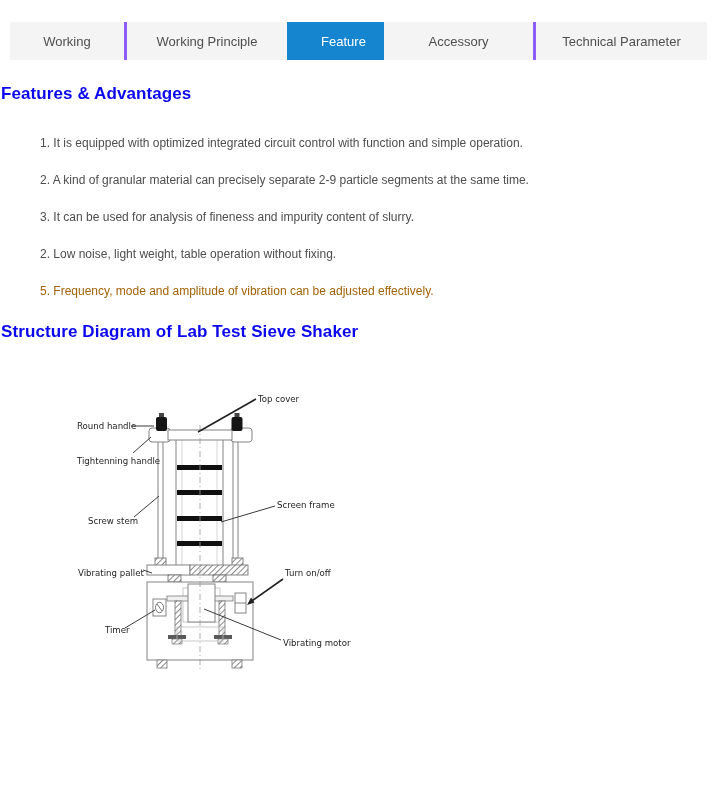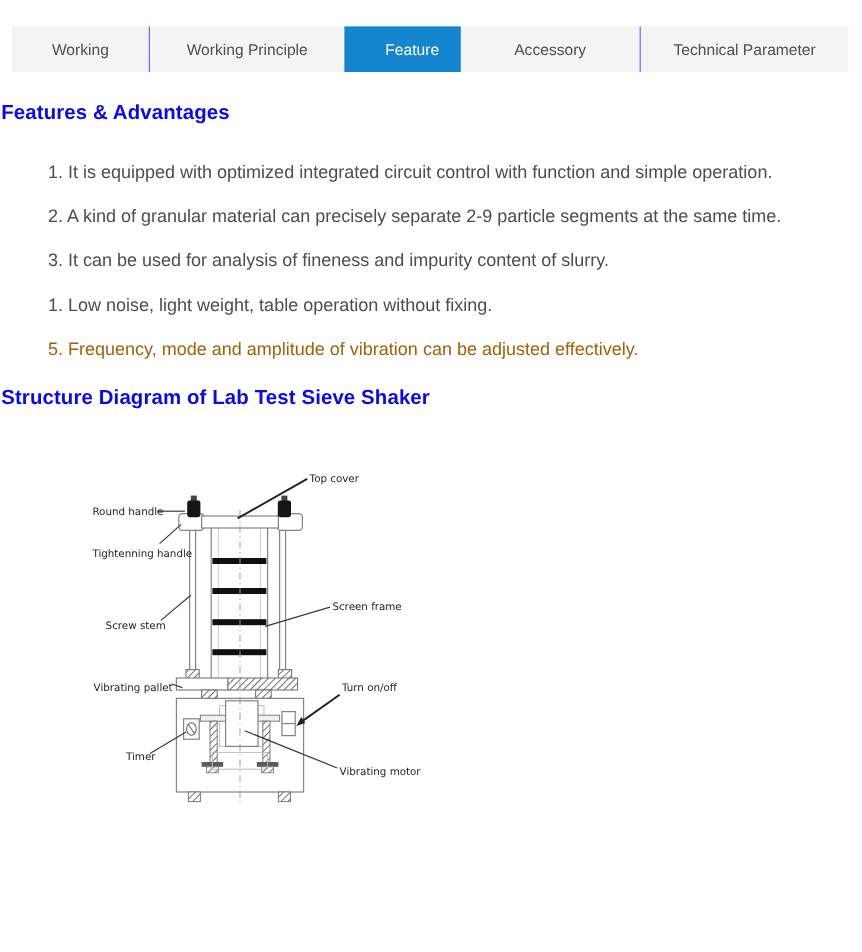--- a/index.html
+++ b/index.html
@@ -11,36 +11,36 @@
   }
   .tabbar {
     display:flex; margin:22px 11px 0 10px; height:38px;
     background:var(--tab_bg);
   }
   .tab {
     display:flex; align-items:center; justify-content:center;
     font-size:13px; color:var(--tab_text); cursor:pointer;
     flex:0 0 auto; height:100%;
   }
-  .tab + .tab { border-left:1px solid #8b5cf6; }
+  .tab + .tab { border-left:3px solid #8b5cf6; }
   .tab.active { background:var(--accent_blue); color:#fff; border-left:none; }
   .tab.active + .tab { border-left:none; }
   .t-overview { width:114px; }
   .t-working  { width:163px; }
   .t-feature  { width:97px;padding-left:16px; }
   .t-technical{ width:174px; }
   .t-accessory{ width:149px; }
 
   h2.section-title {
     font-size:17px; font-weight:bold; color:var(--heading_blue);
     margin:24px 0 0 1px; letter-spacing:0.1px;
   }
   .feature-list { margin:33px 20px 0 40px; }
   .feature-list .f-item {
-    font-size:15px; color:#4d4d4d; line-height:13px; margin-bottom:24px;
+    font-size:12px; color:#4d4d4d; line-height:13px; margin-bottom:24px;
   }
   .feature-list .f-item.last { color:#a16207; }
 
   .diagram-wrap { margin:35px 0 0 55px; }
   svg text {
     font-family:"DejaVu Sans","Liberation Sans",sans-serif;
     font-size:8.6px; fill:#1d1d1d;
   }
   .struct { stroke:#838383; stroke-width:1; fill:#fff; }
   .struct-light { stroke:#bbb; stroke-width:0.8; fill:none; }
@@ -58,21 +58,21 @@
   <div class="tab t-accessory">Accessory</div>
   <div class="tab t-technical">Technical Parameter</div>
 </div>
 
 <h2 class="section-title">Features &amp; Advantages</h2>
 
 <div class="feature-list">
   <div class="f-item">1. It is equipped with optimized integrated circuit control with function and simple operation.</div>
   <div class="f-item">2. A kind of granular material can precisely separate 2-9 particle segments at the same time.</div>
   <div class="f-item">3. It can be used for analysis of fineness and impurity content of slurry.</div>
-  <div class="f-item">1. Low noise, light weight, table operation without fixing.</div>
+  <div class="f-item">2. Low noise, light weight, table operation without fixing.</div>
   <div class="f-item last">5. Frequency, mode and amplitude of vibration can be adjusted effectively.</div>
 </div>
 
 <h2 class="section-title">Structure Diagram of Lab Test Sieve Shaker</h2>
 
 <div class="diagram-wrap">
   <svg width="350" height="310" viewBox="0 0 350 310">
     <defs>
       <pattern id="hatch" width="4" height="4" patternUnits="userSpaceOnUse" patternTransform="rotate(45)">
         <rect width="4" height="4" fill="#fff"></rect>

